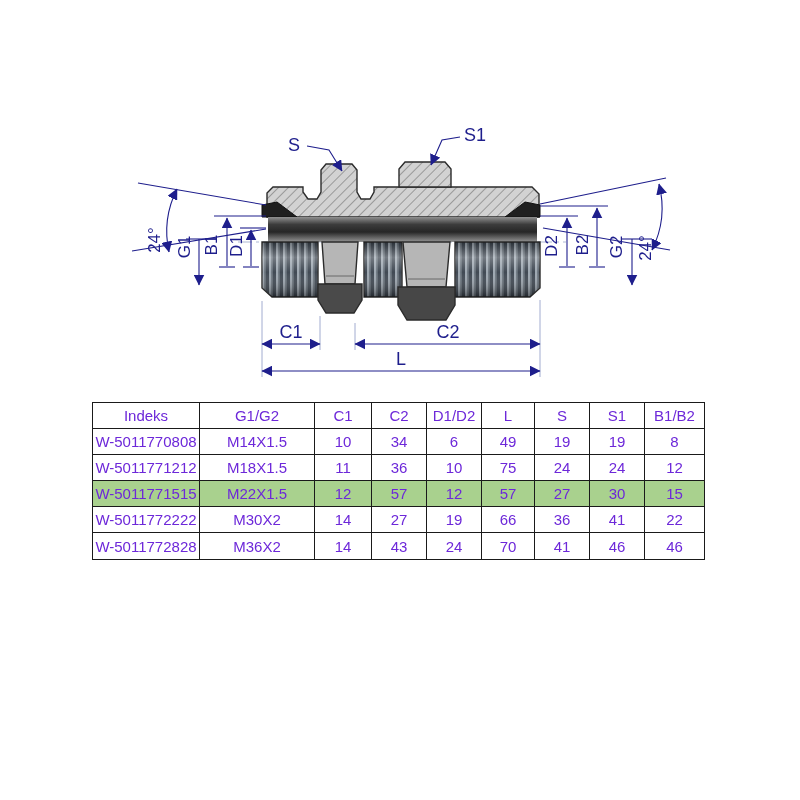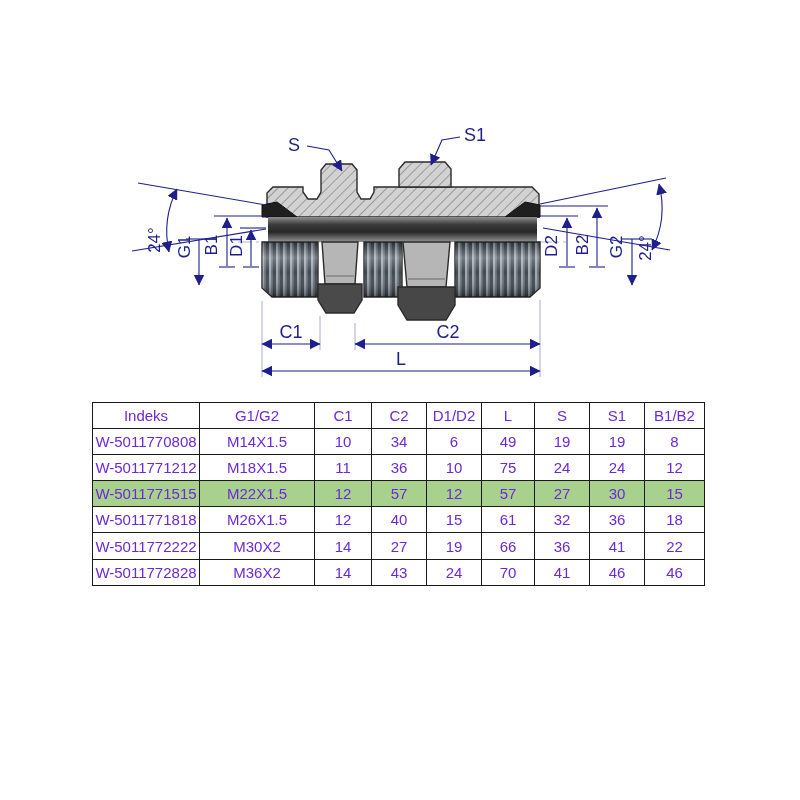--- a/index.html
+++ b/index.html
@@ -211,31 +211,20 @@
             <td>M22X1.5</td>
             <td>12</td>
             <td>57</td>
             <td>12</td>
             <td>57</td>
             <td>27</td>
             <td>30</td>
             <td>15</td>
           </tr>
           <tr>
-            <td>W-5011771818</td>
-            <td>M26X1.5</td>
-            <td>12</td>
-            <td>40</td>
-            <td>15</td>
-            <td>61</td>
-            <td>32</td>
-            <td>36</td>
-            <td>18</td>
-          </tr>
-          <tr>
             <td>W-5011772222</td>
             <td>M30X2</td>
             <td>14</td>
             <td>27</td>
             <td>19</td>
             <td>66</td>
             <td>36</td>
             <td>41</td>
             <td>22</td>
           </tr>

